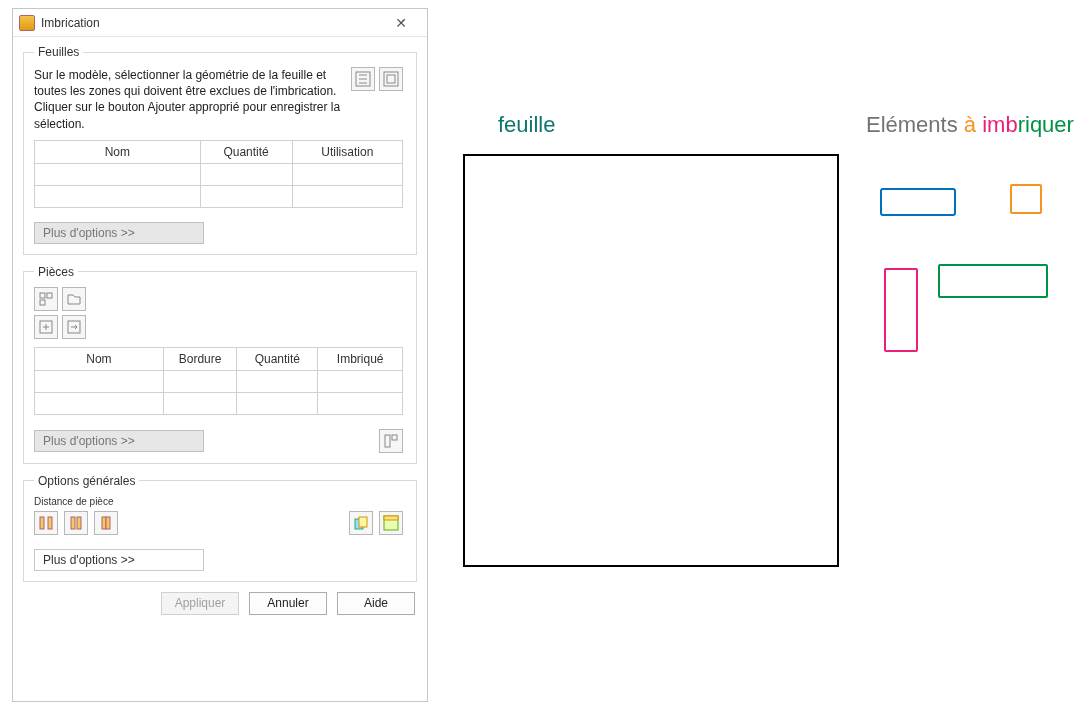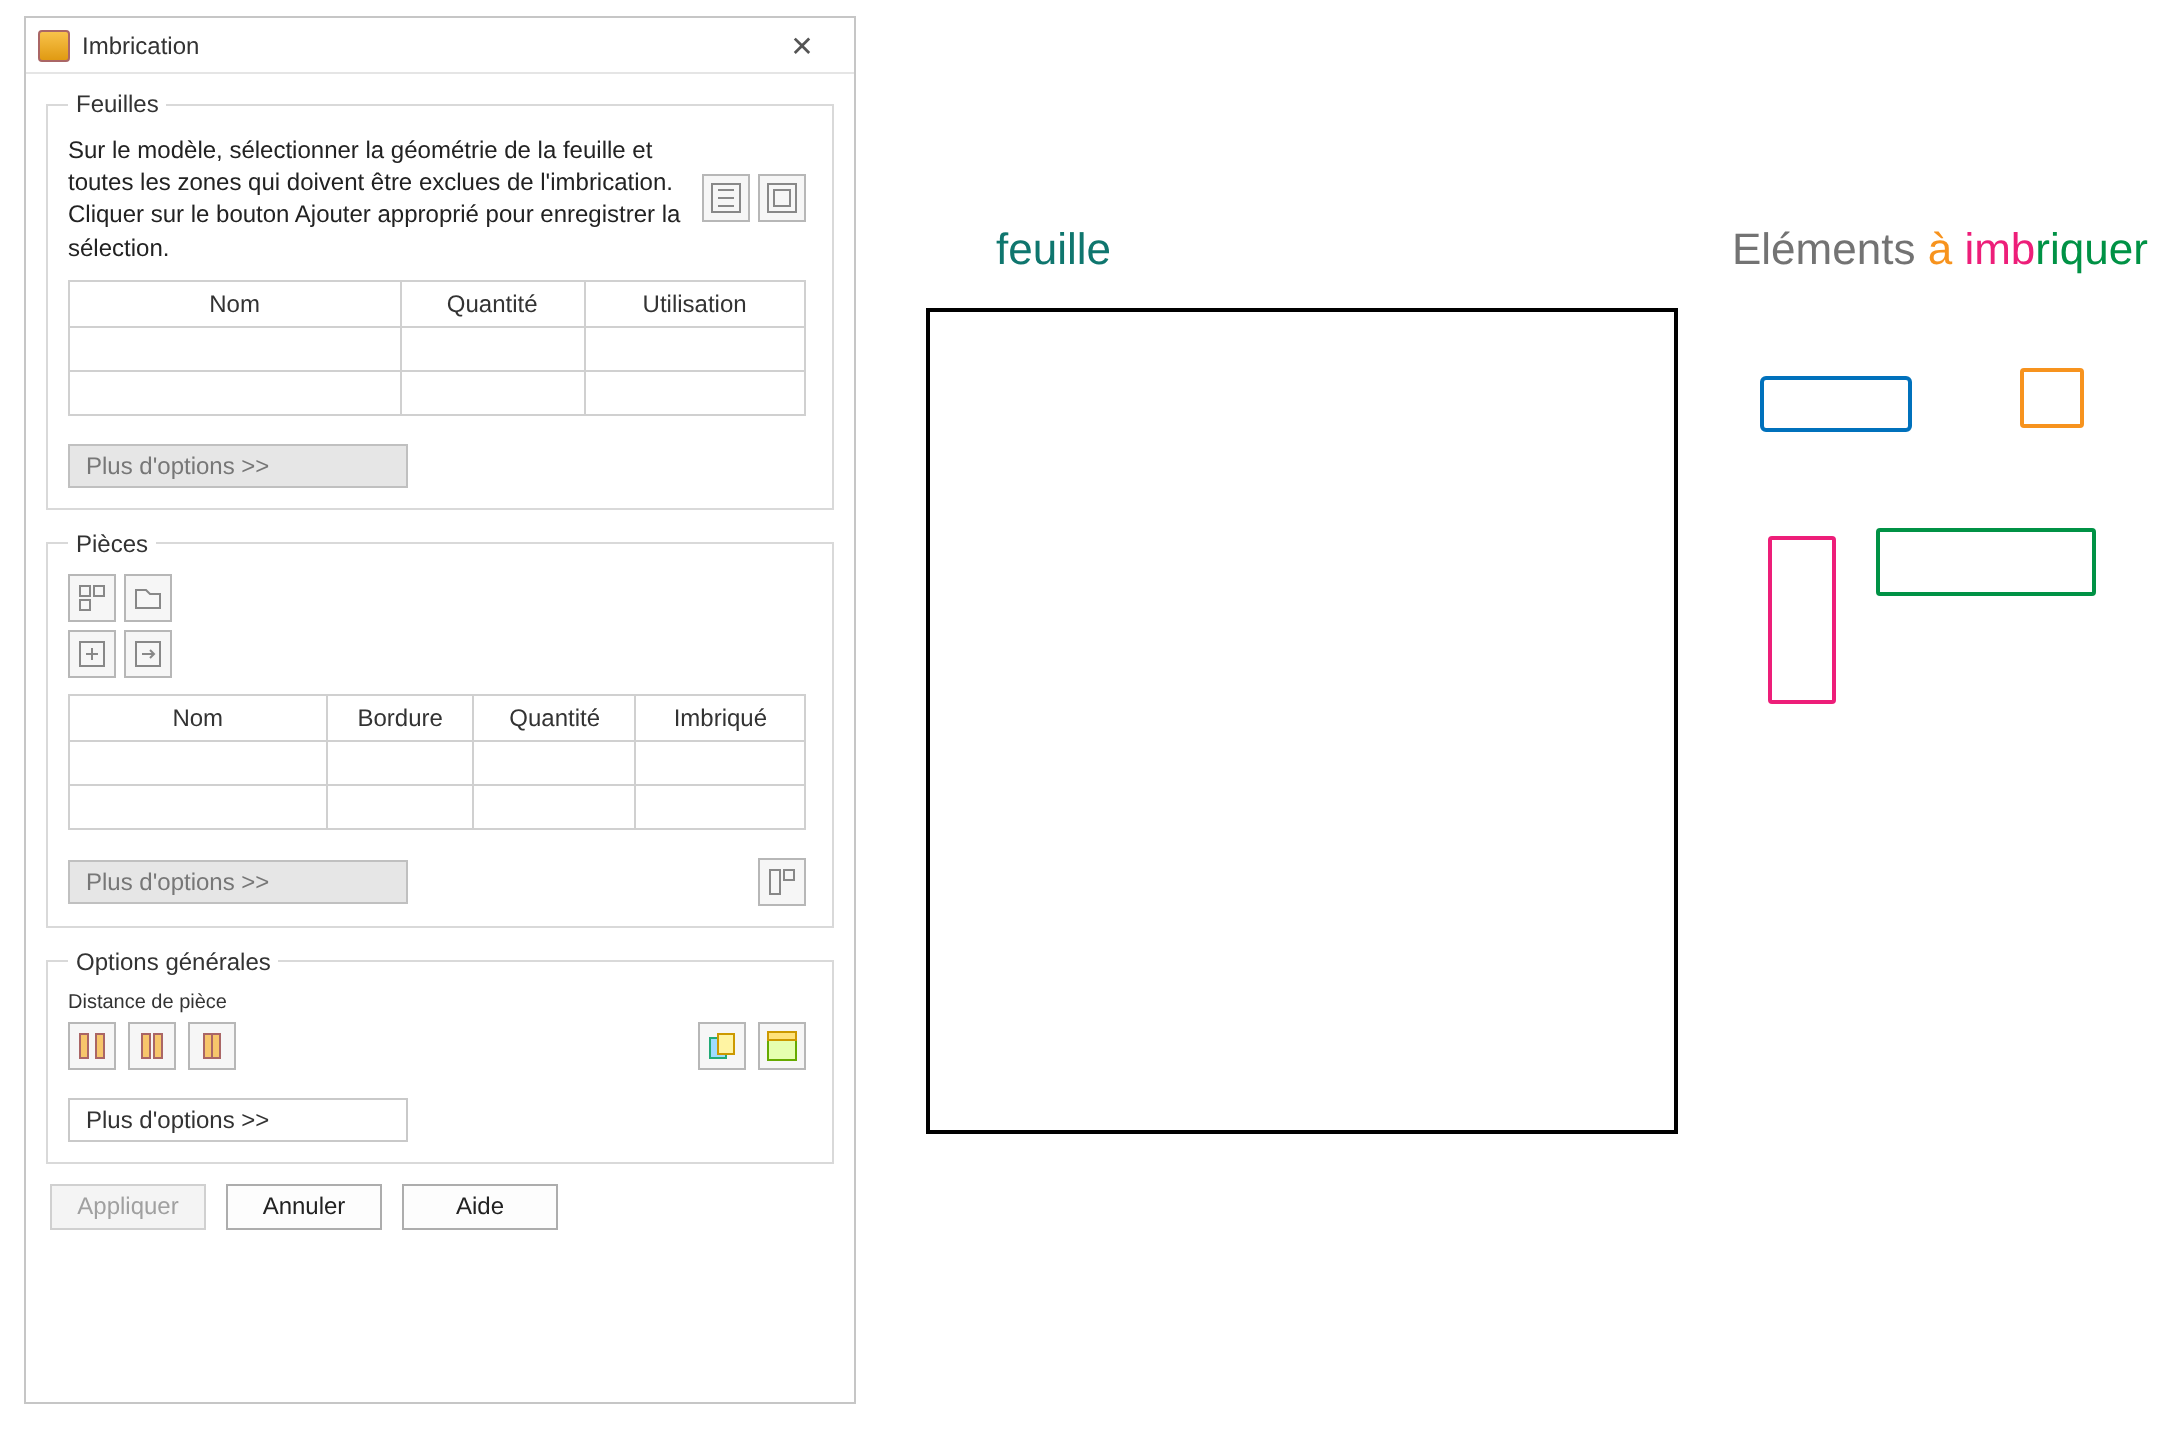--- a/index.html
+++ b/index.html
@@ -71,21 +71,21 @@
     padding: 8px 13px 10px 10px;
   }
   fieldset.group > legend {
     font-size: 12px;
     color: #333;
     padding: 0 4px;
   }
 
   .group-row {
     display: flex;
-    align-items: center;
+    align-items: flex-start;
     gap: 6px;
   }
   .instr {
     flex: 1;
     font-size: 12px;
     line-height: 1.35;
     color: #222;
   }
 
   .icon-btn {
@@ -148,21 +148,21 @@
   .gen-opts-row {
     display: flex;
     align-items: center;
     justify-content: space-between;
   }
   .gen-left, .gen-right { display: flex; gap: 6px; }
 
   .footer-btns {
     display: flex;
     gap: 10px;
-    justify-content: flex-start;
+    justify-content: flex-end;
     margin-top: 4px;
     padding: 0 2px;
   }
   .std-btn {
     min-width: 78px;
     height: 23px;
     background: #fdfdfd;
     border: 1px solid #adadad;
     font-size: 12px;
     color: #222;

